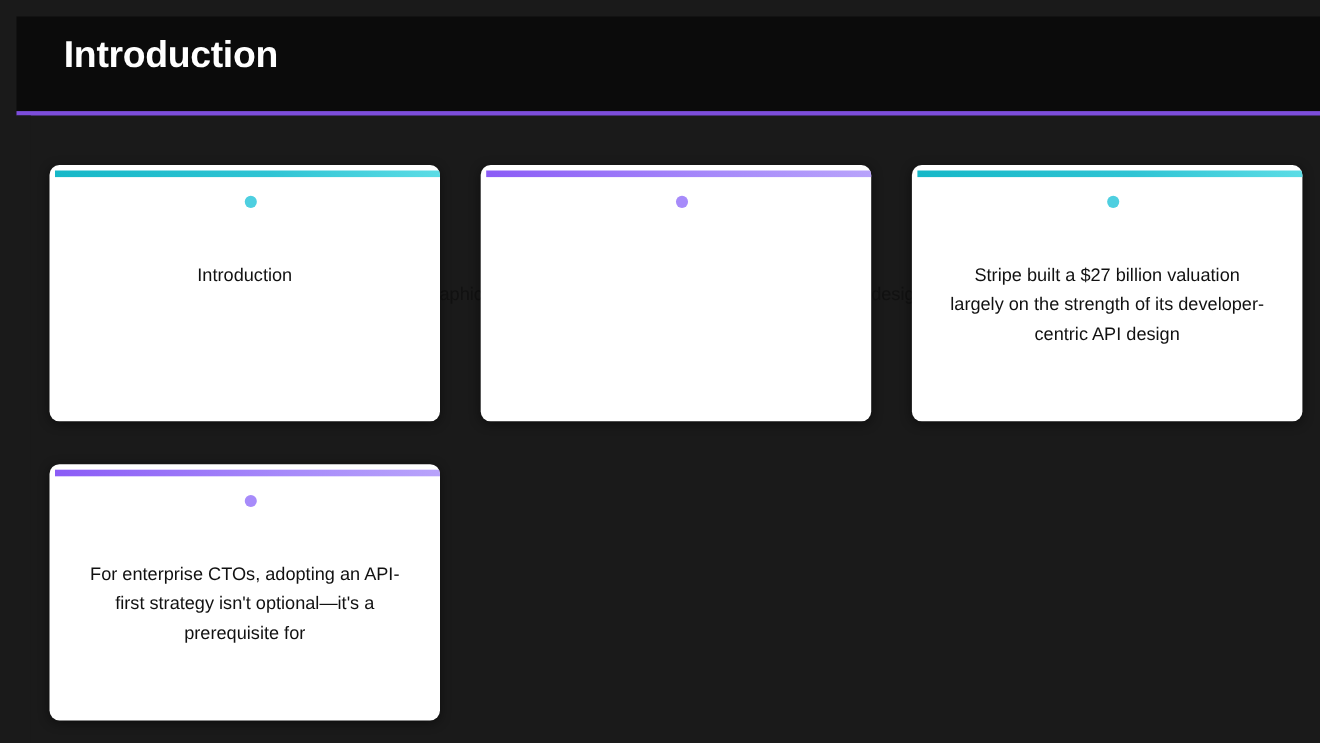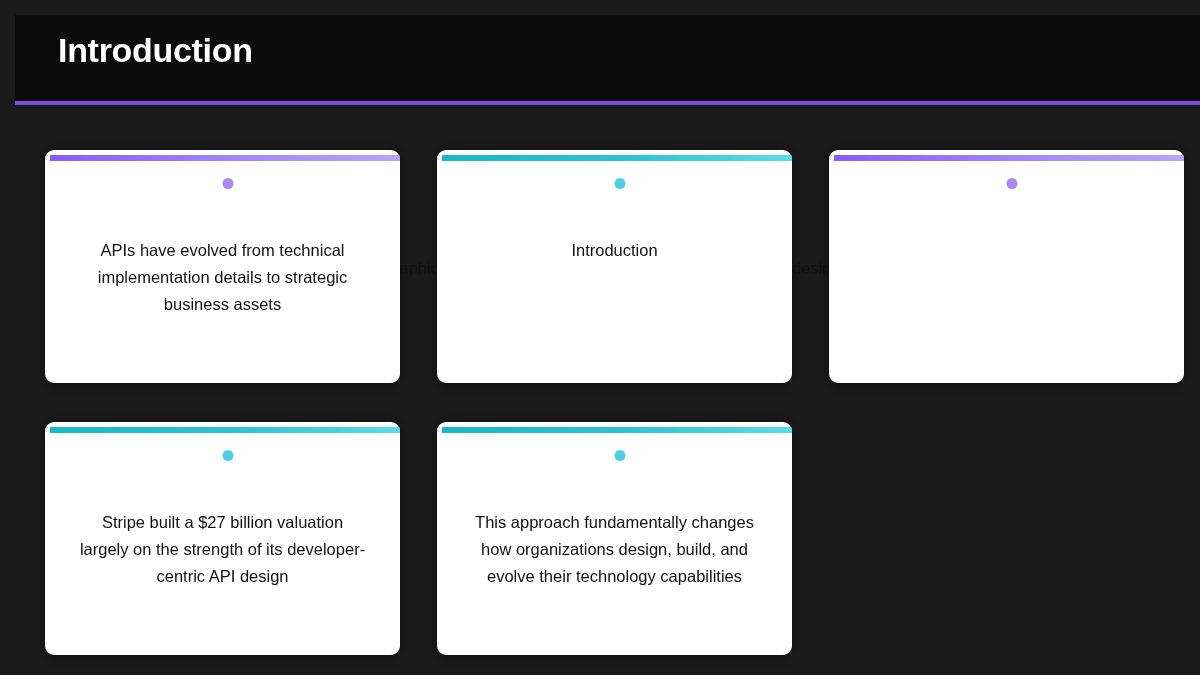--- a/index.html
+++ b/index.html
@@ -126,43 +126,38 @@
 
 <div class="header">
   <div class="header-title">Introduction</div>
 </div>
 <div class="header-rule"></div>
 
 <div class="overlay-path">Infographic(/images/api-first-strategy-enterprise-integration-designing-f</div>
 
 <div class="grid">
 
-  <div class="card">
-    <div class="card-bar purple"></div>
-    <div class="card-dot purple"></div>
-    <div class="card-text">APIs have evolved from technical implementation details to strategic business assets</div>
-  </div>
 
   <div class="card raise">
     <div class="card-bar teal"></div>
     <div class="card-dot teal"></div>
     <div class="card-text">Introduction</div>
   </div>
 
   <div class="card raise">
     <div class="card-bar purple"></div>
     <div class="card-dot purple"></div>
   </div>
 
   <div class="card raise">
     <div class="card-bar teal"></div>
     <div class="card-dot teal"></div>
     <div class="card-text">Stripe built a $27 billion valuation largely on the strength of its developer-centric API design</div>
   </div>
 
+  <div class="card raise">
+    <div class="card-bar purple"></div>
+    <div class="card-dot purple"></div>
+    <div class="card-text">For enterprise CTOs, adopting an API-first strategy isn't optional—it's a prerequisite for</div>
+  </div>
 
-  <div class="card raise">
-    <div class="card-bar teal"></div>
-    <div class="card-dot teal"></div>
-    <div class="card-text">This approach fundamentally changes how organizations design, build, and evolve their technology capabilities</div>
-  </div>
 
 </div>
 
 </body></html>

